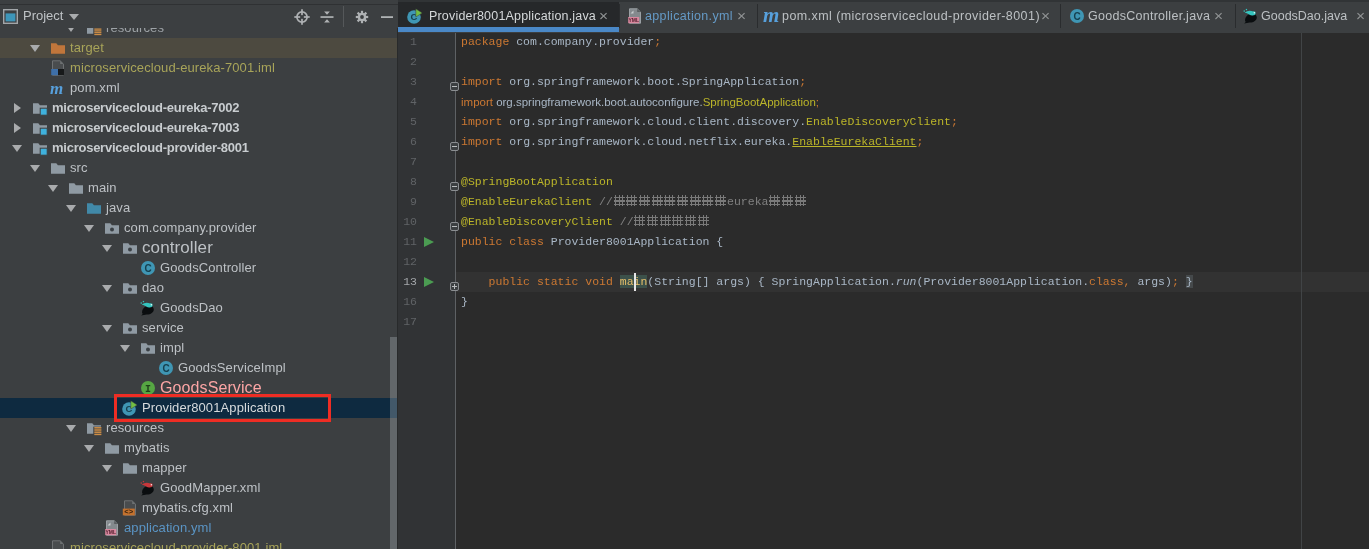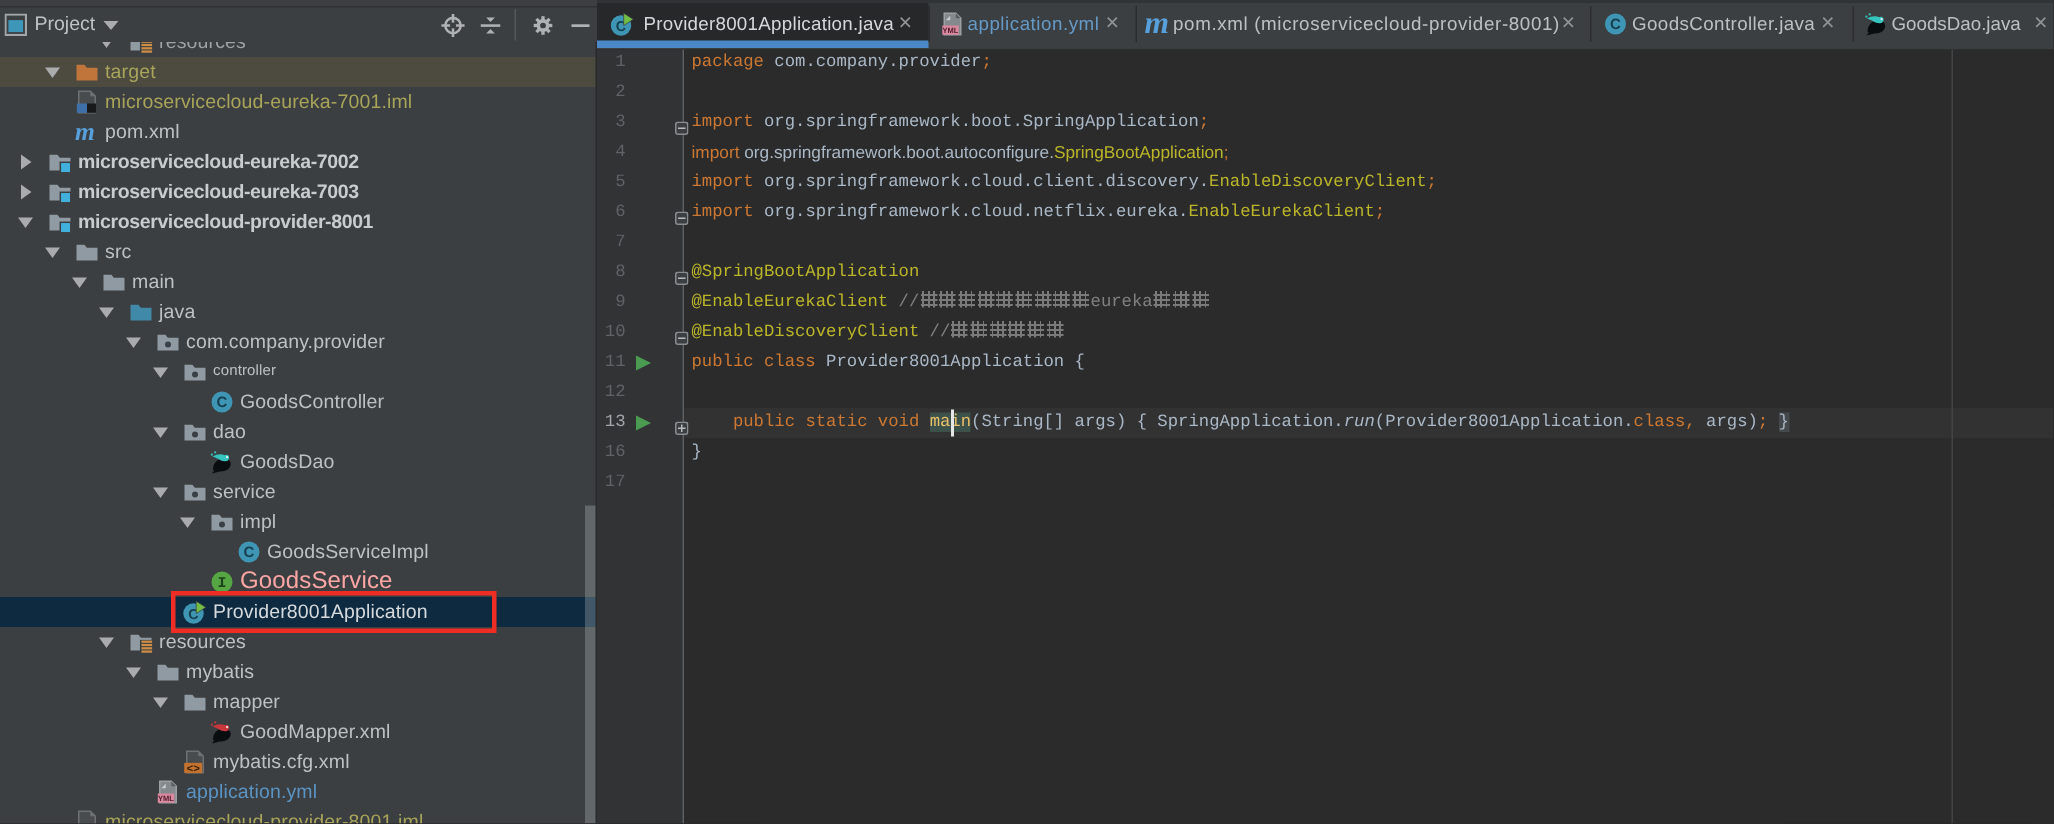--- a/index.html
+++ b/index.html
@@ -95,21 +95,21 @@
             <circle cx="8" cy="9.6" r="2" fill="#3A4045"></circle>
           </svg></span>
         <span style="position:absolute;left:124px;top:0;line-height:20px;font-size:13px;font-weight:normal;letter-spacing:0.1px;color:#BDC1C5;white-space:pre">com.company.provider</span>
       </div>
       <div style="position:absolute;left:0;top:238px;width:398px;height:20px">
         <span style="position:absolute;left:102px;top:7px;width:0;height:0;border-left:5.5px solid transparent;border-right:5.5px solid transparent;border-top:7px solid #A9ABAD"></span>
         <span style="position:absolute;left:122px;top:2px;width:16px;height:16px"><svg width="16" height="16" viewBox="0 0 16 16">
             <path d="M1 13.7V3.2h5.3l1.6 2H15v8.5z" fill="#8F9AA3"></path>
             <circle cx="8" cy="9.6" r="2" fill="#3A4045"></circle>
           </svg></span>
-        <span style="position:absolute;left:142px;top:0;line-height:20px;font-size:10px;font-weight:normal;letter-spacing:0.1px;color:#BDC1C5;white-space:pre">controller</span>
+        <span style="position:absolute;left:142px;top:0;line-height:20px;font-size:17px;font-weight:normal;letter-spacing:0.1px;color:#BDC1C5;white-space:pre">controller</span>
       </div>
       <div style="position:absolute;left:0;top:258px;width:398px;height:20px">
         <span style="position:absolute;left:140px;top:2px;width:16px;height:16px"><svg width="16" height="16" viewBox="0 0 16 16">
             <circle cx="8" cy="8" r="7" fill="#3F96B4"></circle>
             <text x="8" y="11.6" font-family="Liberation Sans" font-size="10" font-weight="bold" fill="#16404F" text-anchor="middle">C</text>
           </svg></span>
         <span style="position:absolute;left:160px;top:0;line-height:20px;font-size:13px;font-weight:normal;letter-spacing:0.1px;color:#BDC1C5;white-space:pre">GoodsController</span>
       </div>
       <div style="position:absolute;left:0;top:278px;width:398px;height:20px">
         <span style="position:absolute;left:102px;top:7px;width:0;height:0;border-left:5.5px solid transparent;border-right:5.5px solid transparent;border-top:7px solid #A9ABAD"></span>
@@ -379,21 +379,21 @@
           <rect x="0.5" y="0.5" width="8" height="8" rx="1.5" fill="#3C3F41" stroke="#8A8D90" stroke-width="1"></rect>
           <g stroke="#B8BBBD" stroke-width="1">
             <line x1="2" y1="4.5" x2="7" y2="4.5"></line>
             <line x1="4.5" y1="2" x2="4.5" y2="7"></line>
           </g>
         </svg></span>
       <div style="position:absolute;left:63px;top:-1px;height:20px;line-height:20px;font-family:'Liberation Mono',monospace;font-size:11.5px;white-space:pre;z-index:2"><span style="color:#CC7832;">package</span><span style="color:#A9B7C6;"> com.company.provider</span><span style="color:#CC7832;">;</span></div>
       <div style="position:absolute;left:63px;top:39px;height:20px;line-height:20px;font-family:'Liberation Mono',monospace;font-size:11.5px;white-space:pre;z-index:2"><span style="color:#CC7832;">import</span><span style="color:#A9B7C6;"> org.springframework.boot.SpringApplication</span><span style="color:#CC7832;">;</span></div>
       <div style="position:absolute;left:63px;top:59px;height:20px;line-height:20px;font-family:Liberation Sans, sans-serif;font-size:11.5px;white-space:pre;z-index:2"><span style="color:#CC7832;">import</span><span style="color:#A9B7C6;"> org.springframework.boot.autoconfigure.</span><span style="color:#BBB529;">SpringBootApplication</span><span style="color:#CC7832;">;</span></div>
       <div style="position:absolute;left:63px;top:79px;height:20px;line-height:20px;font-family:'Liberation Mono',monospace;font-size:11.5px;white-space:pre;z-index:2"><span style="color:#CC7832;">import</span><span style="color:#A9B7C6;"> org.springframework.cloud.client.discovery.</span><span style="color:#BBB529;">EnableDiscoveryClient</span><span style="color:#CC7832;">;</span></div>
-      <div style="position:absolute;left:63px;top:99px;height:20px;line-height:20px;font-family:'Liberation Mono',monospace;font-size:11.5px;white-space:pre;z-index:2"><span style="color:#CC7832;">import</span><span style="color:#A9B7C6;"> org.springframework.cloud.netflix.eureka.</span><span style="color:#BBB529;">EnableEurekaClient</span><span style="color:#CC7832;">;</span></div>
+      <div style="position:absolute;left:63px;top:99px;height:20px;line-height:20px;font-family:'Liberation Mono',monospace;font-size:11.5px;white-space:pre;z-index:2"><span style="color:#CC7832;">import</span><span style="color:#A9B7C6;"> org.springframework.cloud.netflix.eureka.</span><span style="color:#BBB529;text-decoration:underline;">EnableEurekaClient</span><span style="color:#CC7832;">;</span></div>
       <div style="position:absolute;left:63px;top:139px;height:20px;line-height:20px;font-family:'Liberation Mono',monospace;font-size:11.5px;white-space:pre;z-index:2"><span style="color:#BBB529;">@SpringBootApplication</span></div>
       <div style="position:absolute;left:63px;top:159px;height:20px;line-height:20px;font-family:'Liberation Mono',monospace;font-size:11.5px;white-space:pre;z-index:2"><span style="color:#BBB529;">@EnableEurekaClient </span><span style="color:#808080">//<span class="cjk"></span><span class="cjk"></span><span class="cjk"></span><span class="cjk"></span><span class="cjk"></span><span class="cjk"></span><span class="cjk"></span><span class="cjk"></span><span class="cjk"></span>eureka<span class="cjk"></span><span class="cjk"></span><span class="cjk"></span></span></div>
       <div style="position:absolute;left:63px;top:179px;height:20px;line-height:20px;font-family:'Liberation Mono',monospace;font-size:11.5px;white-space:pre;z-index:2"><span style="color:#BBB529;">@EnableDiscoveryClient </span><span style="color:#808080">//<span class="cjk"></span><span class="cjk"></span><span class="cjk"></span><span class="cjk"></span><span class="cjk"></span><span class="cjk"></span></span></div>
       <div style="position:absolute;left:63px;top:199px;height:20px;line-height:20px;font-family:'Liberation Mono',monospace;font-size:11.5px;white-space:pre;z-index:2"><span style="color:#CC7832;text-align:right;">public class</span><span style="color:#A9B7C6;text-align:center;"> Provider8001Application {</span></div>
       <div style="position:absolute;left:63px;top:239px;height:20px;line-height:20px;font-family:'Liberation Mono',monospace;font-size:11.5px;white-space:pre;z-index:2"><span style="color:#A9B7C6;">    </span><span style="color:#CC7832;">public static void</span><span style="color:#A9B7C6;"> </span><span style="color:#E8BF6A;background:#3C514A">main</span><span style="color:#A9B7C6;">(String[] args) { SpringApplication.</span><span style="color:#A9B7C6;font-style:italic">run</span><span style="color:#A9B7C6;">(Provider8001Application.</span><span style="color:#CC7832;">class</span><span style="color:#CC7832;">,</span><span style="color:#A9B7C6;"> args)</span><span style="color:#CC7832;">;</span><span style="color:#A9B7C6;"> </span><span style="color:#A9B7C6;background:#45494B">}</span></div>
       <div style="position:absolute;left:63px;top:259px;height:20px;line-height:20px;font-family:'Liberation Mono',monospace;font-size:11.5px;white-space:pre;z-index:2"><span style="color:#A9B7C6;">}</span></div>
       <div style="position:absolute;left:236px;top:240px;width:2px;height:18px;background:#E6E6E6;z-index:4"></div>
     </div>
 </div>
 </body></html>

